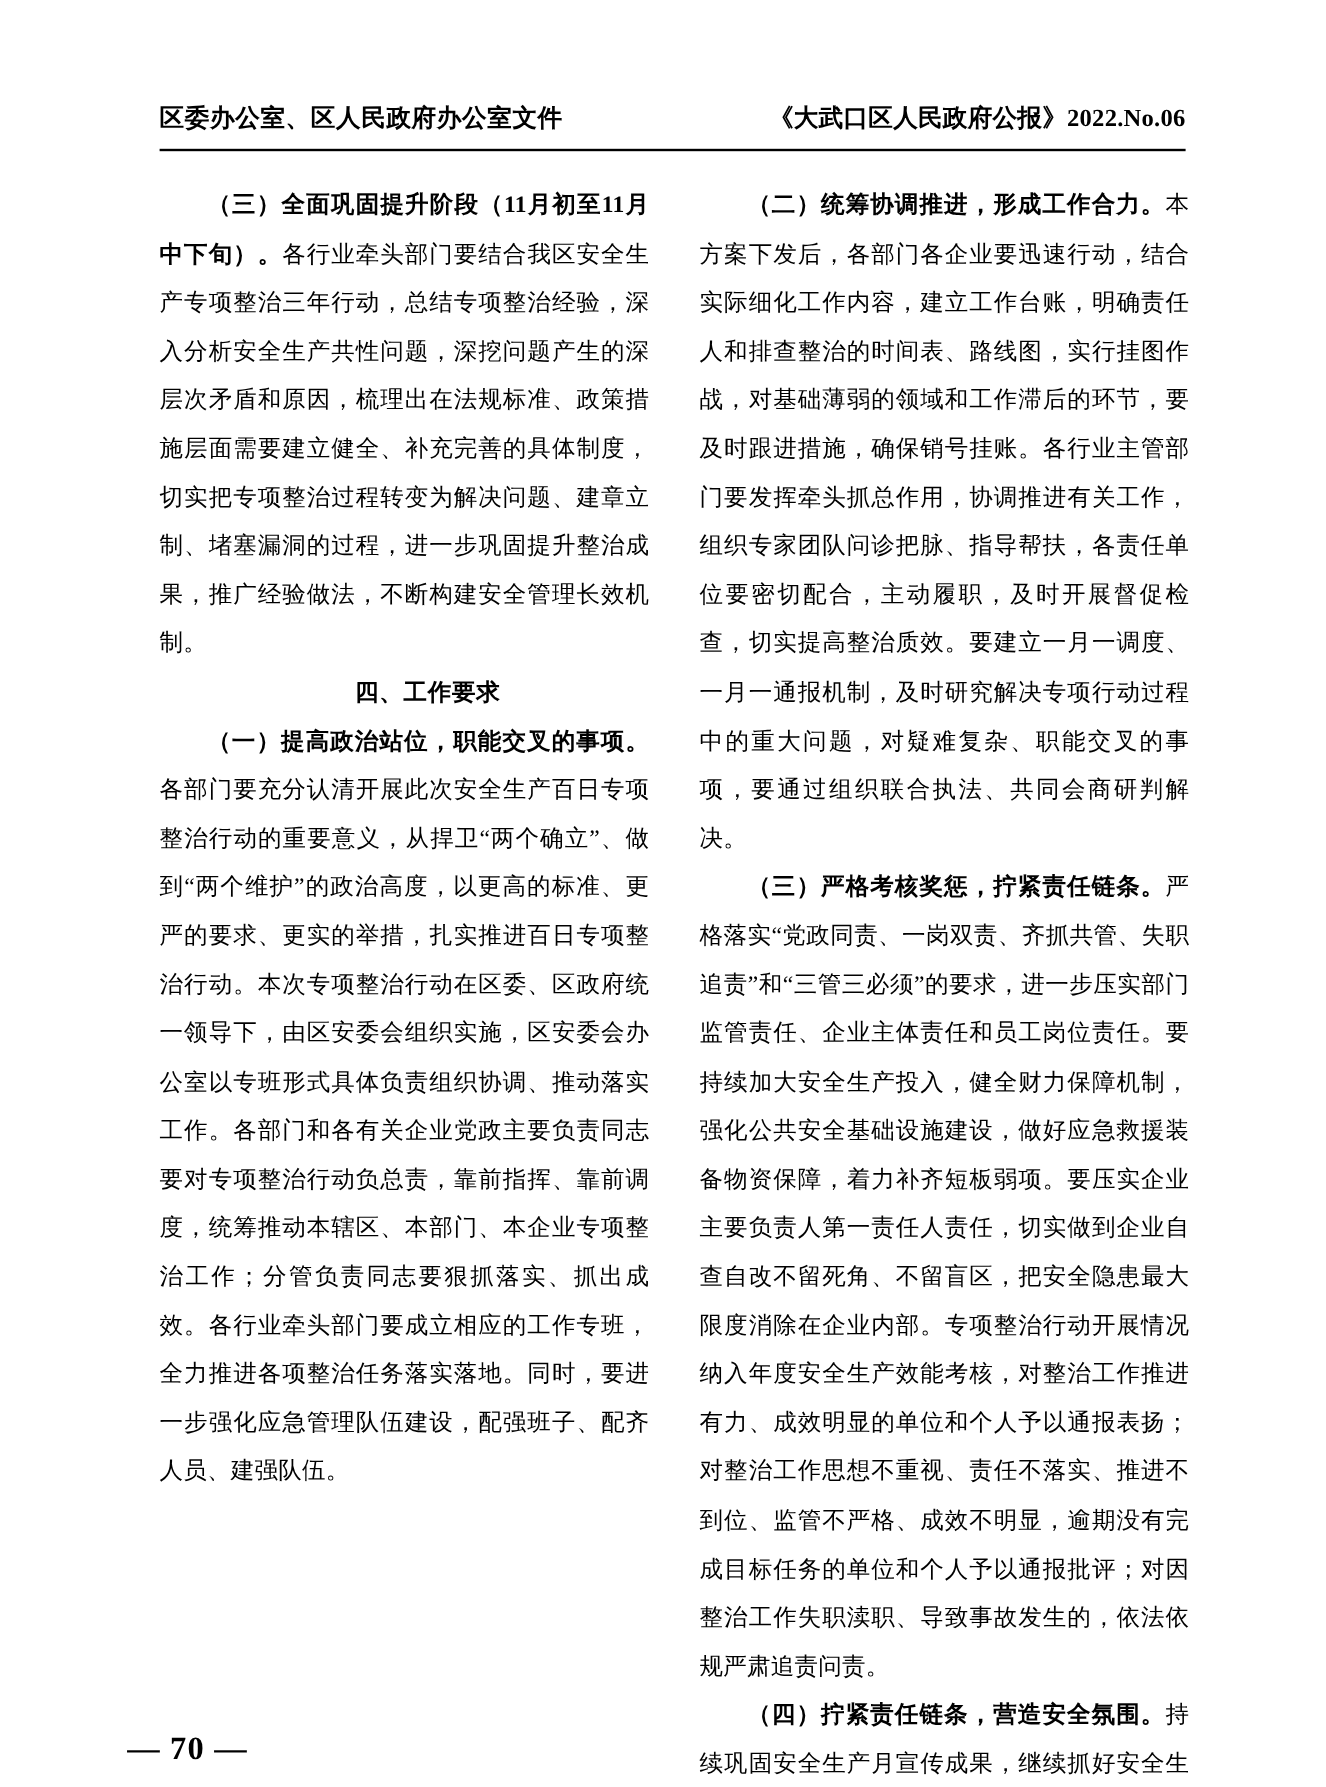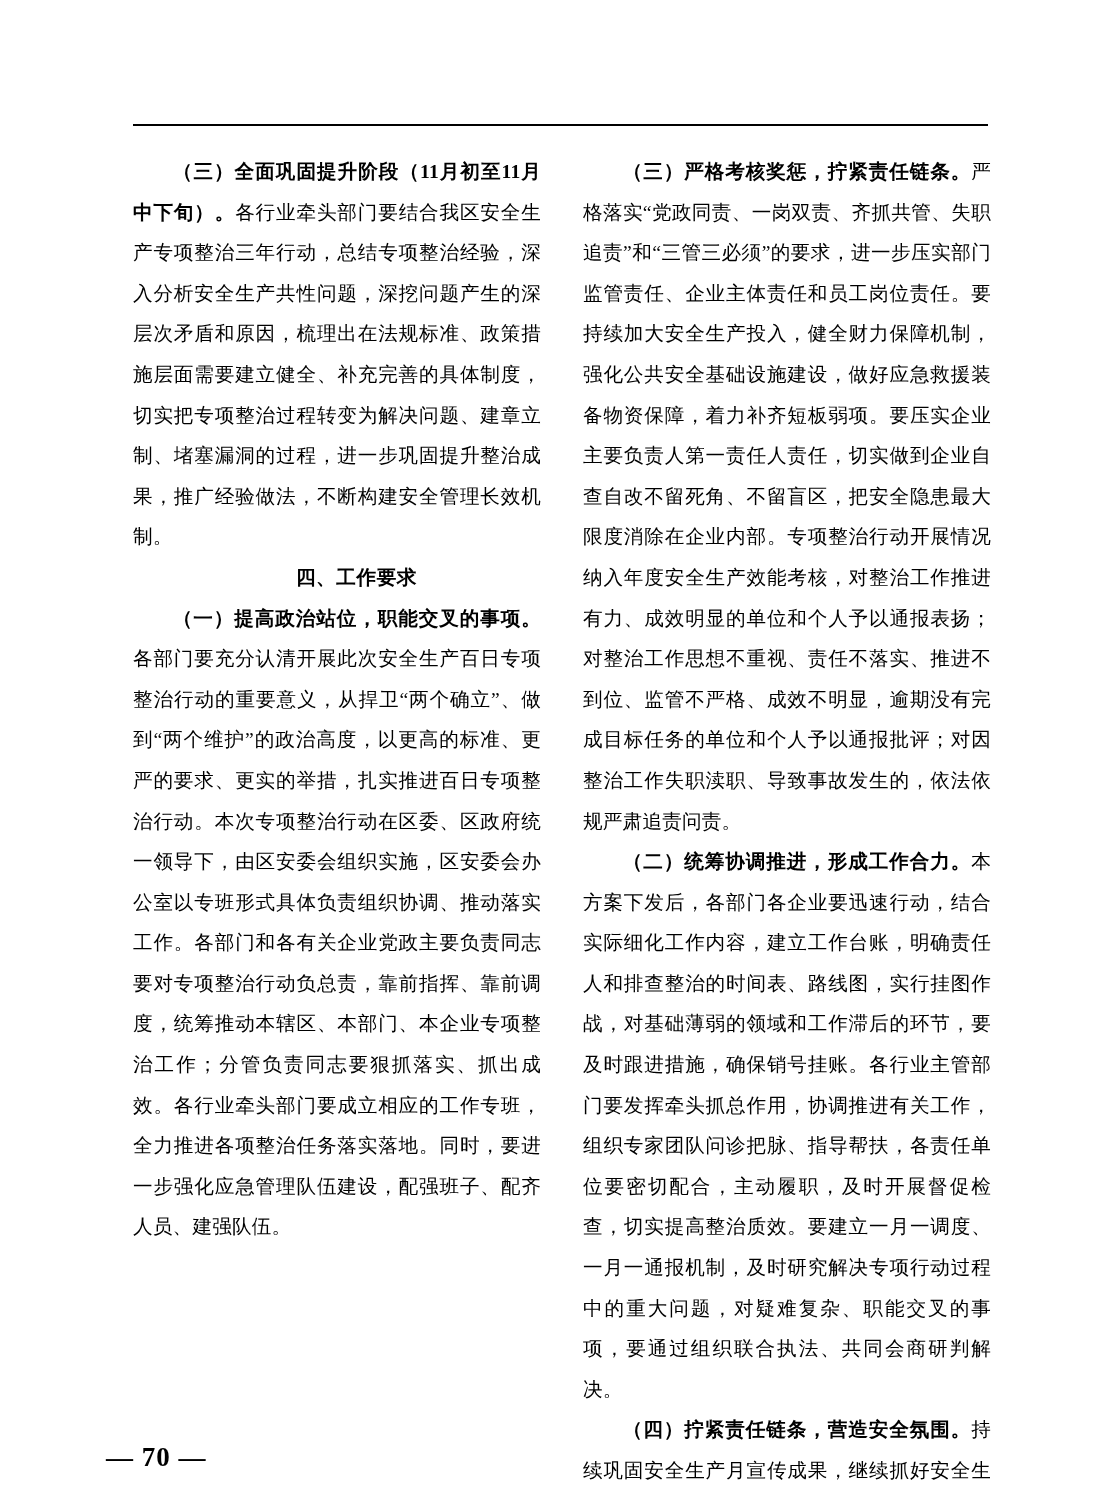--- a/index.html
+++ b/index.html
@@ -98,33 +98,37 @@
     font-size: 27px;
     font-weight: bold;
     letter-spacing: 1px;
   }
 </style>
 </head>
 <body>
 
 <div class="page">
 
+  <div class="header">
+    <div class="header-left">区委办公室、区人民政府办公室文件</div>
+    <div class="header-right">《大武口区人民政府公报》2022.No.06</div>
+  </div>
   <div class="header-rule"></div>
 
   <div class="columns">
 
     <div class="col">
       <p class="para"><span class="ind"></span><b>（三）全面巩固提升阶段（11月初至11月中下旬）。</b><span>各行业牵头部门要结合我区安全生产专项整治三年行动，总结专项整治经验，深入分析安全生产共性问题，深挖问题产生的深层次矛盾和原因，梳理出在法规标准、政策措施层面需要建立健全、补充完善的具体制度，切实把专项整治过程转变为解决问题、建章立制、堵塞漏洞的过程，进一步巩固提升整治成果，推广经验做法，不断构建安全管理长效机制。</span></p>
       <p class="heading"><span class="ind"></span><span>四、工作要求</span></p>
       <p class="para"><span class="ind"></span><b>（一）提高政治站位，职能交叉的事项。</b><span>各部门要充分认清开展此次安全生产百日专项整治行动的重要意义，从捍卫“两个确立”、做到“两个维护”的政治高度，以更高的标准、更严的要求、更实的举措，扎实推进百日专项整治行动。本次专项整治行动在区委、区政府统一领导下，由区安委会组织实施，区安委会办公室以专班形式具体负责组织协调、推动落实工作。各部门和各有关企业党政主要负责同志要对专项整治行动负总责，靠前指挥、靠前调度，统筹推动本辖区、本部门、本企业专项整治工作；分管负责同志要狠抓落实、抓出成效。各行业牵头部门要成立相应的工作专班，全力推进各项整治任务落实落地。同时，要进一步强化应急管理队伍建设，配强班子、配齐人员、建强队伍。</span></p>
     </div>
 
     <div class="col">
+      <p class="para"><span class="ind"></span><b>（二）统筹协调推进，形成工作合力。</b><span>本方案下发后，各部门各企业要迅速行动，结合实际细化工作内容，建立工作台账，明确责任人和排查整治的时间表、路线图，实行挂图作战，对基础薄弱的领域和工作滞后的环节，要及时跟进措施，确保销号挂账。各行业主管部门要发挥牵头抓总作用，协调推进有关工作，组织专家团队问诊把脉、指导帮扶，各责任单位要密切配合，主动履职，及时开展督促检查，切实提高整治质效。要建立一月一调度、一月一通报机制，及时研究解决专项行动过程中的重大问题，对疑难复杂、职能交叉的事项，要通过组织联合执法、共同会商研判解决。</span></p>
       <p class="para"><span class="ind"></span><b>（三）严格考核奖惩，拧紧责任链条。</b><span>严格落实“党政同责、一岗双责、齐抓共管、失职追责”和“三管三必须”的要求，进一步压实部门监管责任、企业主体责任和员工岗位责任。要持续加大安全生产投入，健全财力保障机制，强化公共安全基础设施建设，做好应急救援装备物资保障，着力补齐短板弱项。要压实企业主要负责人第一责任人责任，切实做到企业自查自改不留死角、不留盲区，把安全隐患最大限度消除在企业内部。专项整治行动开展情况纳入年度安全生产效能考核，对整治工作推进有力、成效明显的单位和个人予以通报表扬；对整治工作思想不重视、责任不落实、推进不到位、监管不严格、成效不明显，逾期没有完成目标任务的单位和个人予以通报批评；对因整治工作失职渎职、导致事故发生的，依法依规严肃追责问责。</span></p>
-      <p class="para"><span class="ind"></span><b>（二）统筹协调推进，形成工作合力。</b><span>本方案下发后，各部门各企业要迅速行动，结合实际细化工作内容，建立工作台账，明确责任人和排查整治的时间表、路线图，实行挂图作战，对基础薄弱的领域和工作滞后的环节，要及时跟进措施，确保销号挂账。各行业主管部门要发挥牵头抓总作用，协调推进有关工作，组织专家团队问诊把脉、指导帮扶，各责任单位要密切配合，主动履职，及时开展督促检查，切实提高整治质效。要建立一月一调度、一月一通报机制，及时研究解决专项行动过程中的重大问题，对疑难复杂、职能交叉的事项，要通过组织联合执法、共同会商研判解决。</span></p>
       <p class="para"><span class="ind"></span><b>（四）拧紧责任链条，营造安全氛围。</b><span>持续巩固安全生产月宣传成果，继续抓好安全生产宣传教</span></p>
     </div>
 
   </div>
 
   <div class="footer">— 70 —</div>
 
 </div>
 
 </body></html>

